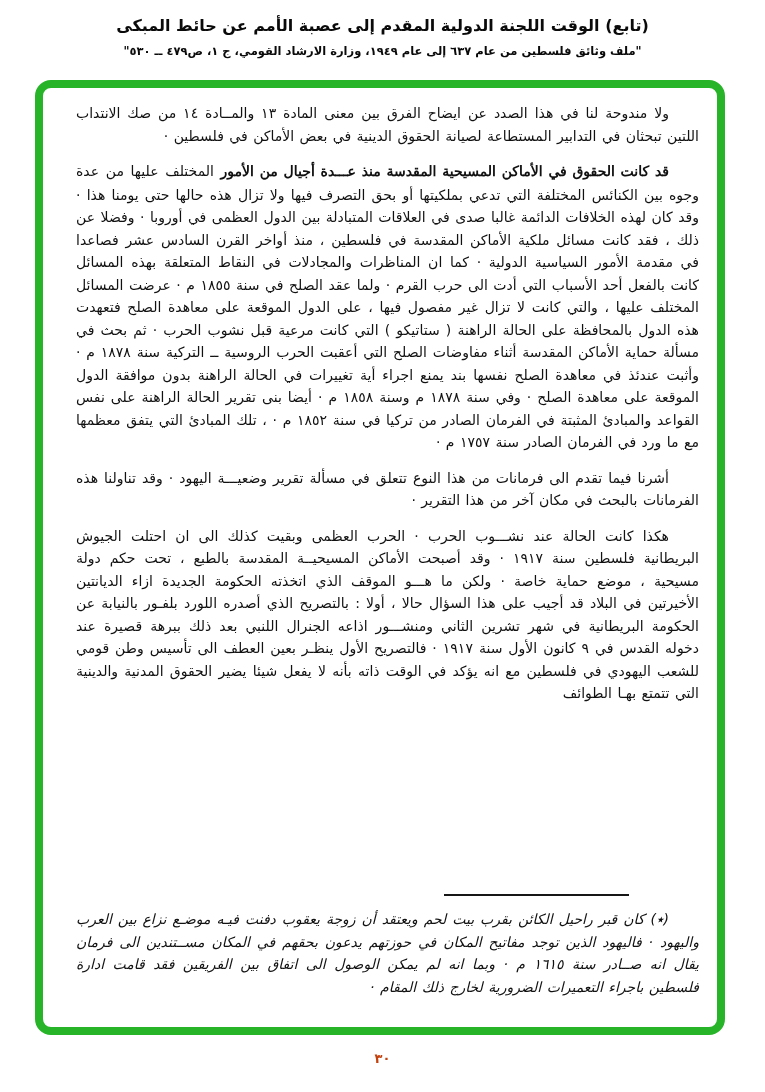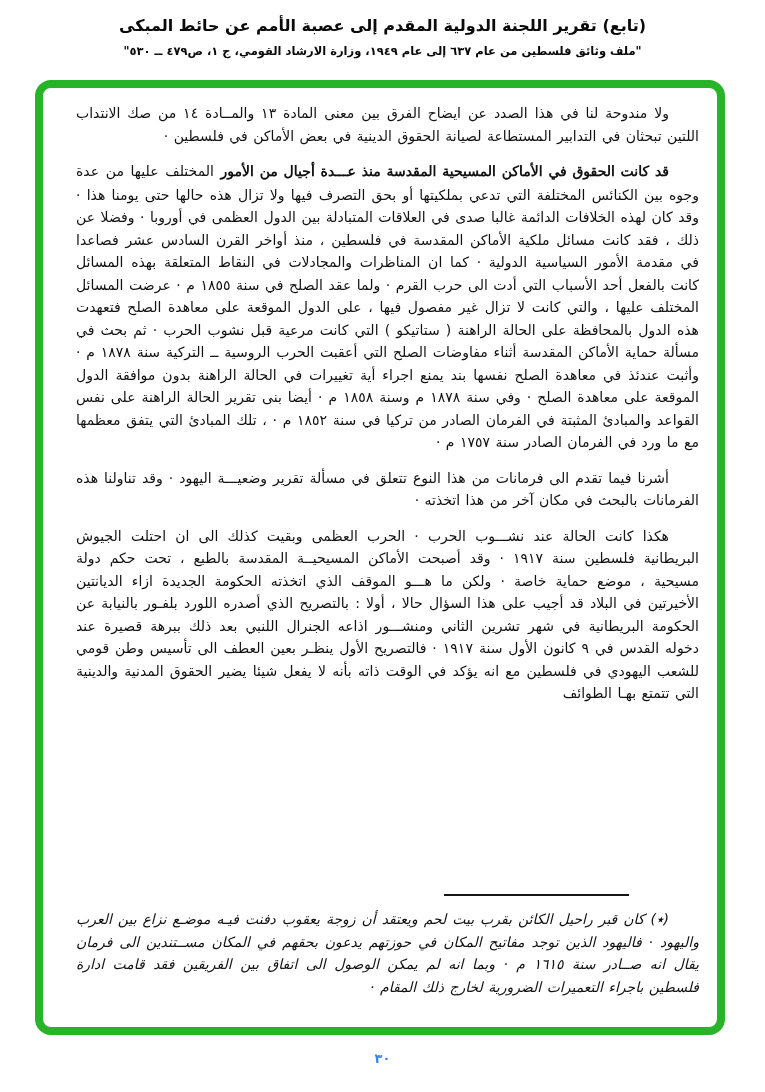--- a/index.html
+++ b/index.html
@@ -89,42 +89,42 @@
     font-style: italic;
   }
   .page-number {
     position: absolute;
     top: 1051px;
     left: 0;
     right: 0;
     text-align: center;
     font-size: 13px;
     font-weight: 700;
-    color: #3b82f6;
+    color: #c2410c;
   }
 </style>
 </head>
 <body>
 
 <div class="page">
 
   <div class="header">
-    <div class="doc-title">(تابع) تقرير اللجنة الدولية المقدم إلى عصبة الأمم عن حائط المبكى</div>
+    <div class="doc-title">(تابع) الوقت اللجنة الدولية المقدم إلى عصبة الأمم عن حائط المبكى</div>
     <div class="doc-citation">"ملف وثائق فلسطين من عام ٦٣٧ إلى عام ١٩٤٩، وزارة الارشاد القومي، ج ١، ص٤٧٩ ــ ٥٣٠"</div>
   </div>
 
   <div class="frame">
     <div class="content">
 
       <p><span>ولا مندوحة لنا في هذا الصدد عن ايضاح الفرق بين معنى المادة ١٣ والمــادة ١٤ من صك الانتداب اللتين تبحثان في التدابير المستطاعة لصيانة الحقوق الدينية في بعض الأماكن في فلسطين ·</span></p>
 
       <p><span class="lead">قد كانت الحقوق في الأماكن المسيحية المقدسة منذ عـــدة أجيال من الأمور</span><span> المختلف عليها من عدة وجوه بين الكنائس المختلفة التي تدعي بملكيتها أو بحق التصرف فيها ولا تزال هذه حالها حتى يومنا هذا · وقد كان لهذه الخلافات الدائمة غالبا صدى في العلاقات المتبادلة بين الدول العظمى في أوروبا · وفضلا عن ذلك ، فقد كانت مسائل ملكية الأماكن المقدسة في فلسطين ، منذ أواخر القرن السادس عشر فصاعدا في مقدمة الأمور السياسية الدولية · كما ان المناظرات والمجادلات في النقاط المتعلقة بهذه المسائل كانت بالفعل أحد الأسباب التي أدت الى حرب القرم · ولما عقد الصلح في سنة ١٨٥٥ م · عرضت المسائل المختلف عليها ، والتي كانت لا تزال غير مفصول فيها ، على الدول الموقعة على معاهدة الصلح فتعهدت هذه الدول بالمحافظة على الحالة الراهنة ( ستاتيكو ) التي كانت مرعية قبل نشوب الحرب · ثم بحث في مسألة حماية الأماكن المقدسة أثناء مفاوضات الصلح التي أعقبت الحرب الروسية ــ التركية سنة ١٨٧٨ م · وأثبت عندئذ في معاهدة الصلح نفسها بند يمنع اجراء أية تغييرات في الحالة الراهنة بدون موافقة الدول الموقعة على معاهدة الصلح · وفي سنة ١٨٧٨ م وسنة ١٨٥٨ م · أيضا بنى تقرير الحالة الراهنة على نفس القواعد والمبادئ المثبتة في الفرمان الصادر من تركيا في سنة ١٨٥٢ م · ، تلك المبادئ التي يتفق معظمها مع ما ورد في الفرمان الصادر سنة ١٧٥٧ م ·</span></p>
 
 
-      <p><span>أشرنا فيما تقدم الى فرمانات من هذا النوع تتعلق في مسألة تقرير وضعيـــة اليهود · وقد تناولنا هذه الفرمانات بالبحث في مكان آخر من هذا اتخذته ·</span></p>
+      <p><span>أشرنا فيما تقدم الى فرمانات من هذا النوع تتعلق في مسألة تقرير وضعيـــة اليهود · وقد تناولنا هذه الفرمانات بالبحث في مكان آخر من هذا التقرير ·</span></p>
 
       <p><span>هكذا كانت الحالة عند نشـــوب الحرب · الحرب العظمى وبقيت كذلك الى ان احتلت الجيوش البريطانية فلسطين سنة ١٩١٧ · وقد أصبحت الأماكن المسيحيــة المقدسة بالطبع ، تحت حكم دولة مسيحية ، موضع حماية خاصة · ولكن ما هـــو الموقف الذي اتخذته الحكومة الجديدة ازاء الديانتين الأخيرتين في البلاد قد أجيب على هذا السؤال حالا ، أولا : بالتصريح الذي أصدره اللورد بلفـور بالنيابة عن الحكومة البريطانية في شهر تشرين الثاني ومنشـــور اذاعه الجنرال اللنبي بعد ذلك ببرهة قصيرة عند دخوله القدس في ٩ كانون الأول سنة ١٩١٧ · فالتصريح الأول ينظـر بعين العطف الى تأسيس وطن قومي للشعب اليهودي في فلسطين مع انه يؤكد في الوقت ذاته بأنه لا يفعل شيئا يضير الحقوق المدنية والدينية التي تتمتع بهـا الطوائف</span></p>
 
       <div class="footnote-block">
         <div class="footnote-divider"></div>
         <p class="footnote">(٭) كان قبر راحيل الكائن بقرب بيت لحم ويعتقد أن زوجة يعقوب دفنت فيـه موضـع نزاع بين العرب واليهود · فاليهود الذين توجد مفاتيح المكان في حوزتهم يدعون بحقهم في المكان مســتندين الى فرمان يقال انه صــادر سنة ١٦١٥ م · وبما انه لم يمكن الوصول الى اتفاق بين الفريقين فقد قامت ادارة فلسطين باجراء التعميرات الضرورية لخارج ذلك المقام ·</p>
       </div>
 
     </div>
   </div>

